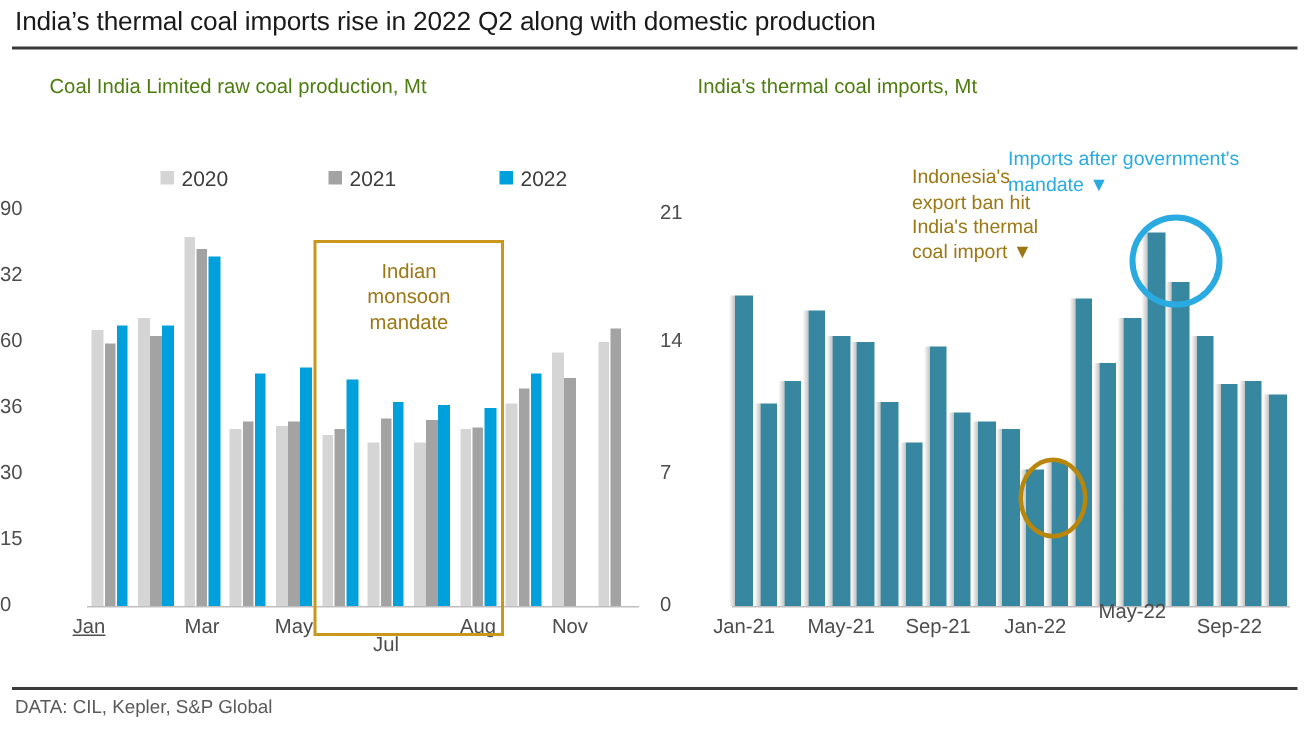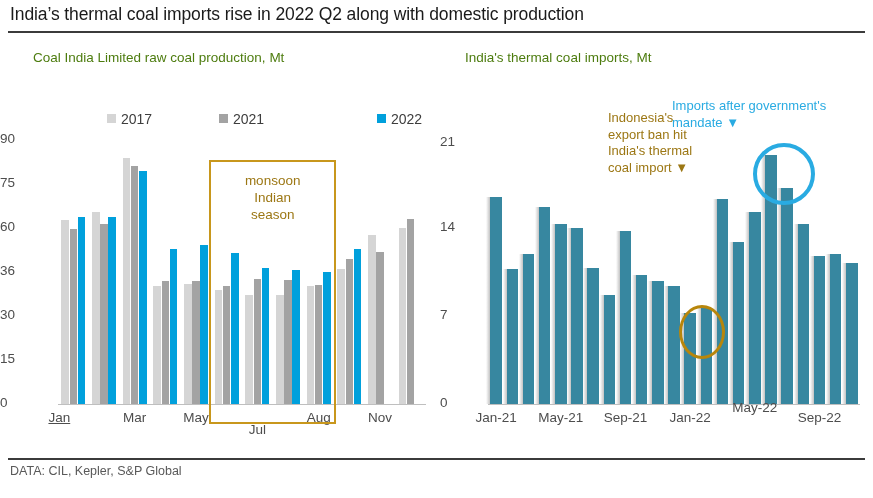--- a/index.html
+++ b/index.html
@@ -96,29 +96,29 @@
 </style>
 </head>
 <body>
 
 <div id="title">India’s thermal coal imports rise in 2022 Q2 along with domestic production</div>
 <div id="title-rule"></div>
 
 <div class="panel-title" id="panel-title-left">Coal India Limited raw coal production, Mt</div>
 
 <div class="plot" id="chart-left">
-    <div class="legend-item" style="left: 107px; top: 50px;"><span class="legend-swatch" style="background: rgb(213, 213, 213);"></span><span class="legend-label">2017</span></div>
+    <div class="legend-item" style="left: 107px; top: 50px;"><span class="legend-swatch" style="background: rgb(213, 213, 213);"></span><span class="legend-label">2020</span></div>
     <div class="legend-item" style="left: 219px; top: 50px;"><span class="legend-swatch" style="background: rgb(163, 163, 163);"></span><span class="legend-label">2021</span></div>
-    <div class="legend-item" style="left: 333px; top: 50px; margin-left: 44px;"><span class="legend-swatch" style="background: rgb(0, 160, 220);"></span><span class="legend-label">2022</span></div>
+    <div class="legend-item" style="left: 333px; top: 50px;"><span class="legend-swatch" style="background: rgb(0, 160, 220);"></span><span class="legend-label">2022</span></div>
     <div class="ytick" style="left: 0px; width: 48px; top: 335px;">0</div>
     <div class="ytick" style="left: 0px; width: 48px; top: 291px;">15</div>
     <div class="ytick" style="left: 0px; width: 48px; top: 247px;">30</div>
     <div class="ytick" style="left: 0px; width: 48px; top: 203px;">36</div>
     <div class="ytick" style="left: 0px; width: 48px; top: 159px;">60</div>
-    <div class="ytick" style="left: 0px; width: 48px; top: 115px;">75</div>
+    <div class="ytick" style="left: 0px; width: 48px; top: 115px;">32</div>
     <div class="ytick" style="left: 0px; width: 48px; top: 71px;">90</div>
     <div class="axis-line" style="left: 58px; top: 344px; width: 368px; height: 1px;"></div>
     <div class="bar" style="left: 61.3333px; bottom: auto; width: 7.6px; height: 183.627px; background: rgb(213, 213, 213); position: absolute; top: 160.373px;"></div>
     <div class="bar" style="left: 69.5333px; bottom: auto; width: 7.6px; height: 175.413px; background: rgb(163, 163, 163); position: absolute; top: 168.587px;"></div>
     <div class="bar" style="left: 77.7333px; bottom: auto; width: 7.6px; height: 187.147px; background: rgb(0, 160, 220); position: absolute; top: 156.853px;"></div>
     <div class="bar" style="left: 92px; bottom: auto; width: 7.6px; height: 192.427px; background: rgb(213, 213, 213); position: absolute; top: 151.573px;"></div>
     <div class="bar" style="left: 100.2px; bottom: auto; width: 7.6px; height: 179.813px; background: rgb(163, 163, 163); position: absolute; top: 164.187px;"></div>
     <div class="bar" style="left: 108.4px; bottom: auto; width: 7.6px; height: 186.853px; background: rgb(0, 160, 220); position: absolute; top: 157.147px;"></div>
     <div class="bar" style="left: 122.667px; bottom: auto; width: 7.6px; height: 246.4px; background: rgb(213, 213, 213); position: absolute; top: 97.6px;"></div>
     <div class="bar" style="left: 130.867px; bottom: auto; width: 7.6px; height: 237.893px; background: rgb(163, 163, 163); position: absolute; top: 106.107px;"></div>
@@ -149,23 +149,23 @@
     <div class="bar" style="left: 398.667px; bottom: auto; width: 7.6px; height: 176px; background: rgb(213, 213, 213); position: absolute; top: 168px;"></div>
     <div class="bar" style="left: 406.867px; bottom: auto; width: 7.6px; height: 184.507px; background: rgb(163, 163, 163); position: absolute; top: 159.493px;"></div>
     <div class="xtick" style="left: 36px; top: 350px; width: 46.6667px; text-decoration: underline;">Jan</div>
     <div class="xtick" style="left: 111.333px; top: 350px; width: 46.6667px;">Mar</div>
     <div class="xtick" style="left: 172.667px; top: 350px; width: 46.6667px;">May</div>
     <div class="xtick" style="left: 234px; top: 362px; width: 46.6667px;">Jul</div>
     <div class="xtick" style="left: 295.333px; top: 350px; width: 46.6667px;">Aug</div>
     <div class="xtick" style="left: 356.667px; top: 350px; width: 46.6667px;">Nov</div>
     <div id="monsoon-box" style="left: 209.333px; top: 100px; width: 126.667px; height: 264px; border: 2px solid rgb(200, 151, 28);"></div>
     <div id="monsoon-text" style="left: 209.333px; top: 112px; width: 126.667px;">
+      <div>Indian</div>
       <div>monsoon</div>
-      <div>Indian</div>
-      <div>season</div>
+      <div>mandate</div>
     </div>
   </div>
 
 <div class="panel-title" id="panel-title-right">India's thermal coal imports, Mt</div>
 
 <div class="plot" id="chart-right">
     <div class="ytick" style="left: 0px; width: 38px; top: 335px;">0</div>
     <div class="ytick" style="left: 0px; width: 38px; top: 247px;">7</div>
     <div class="ytick" style="left: 0px; width: 38px; top: 159px;">14</div>
     <div class="ytick" style="left: 0px; width: 38px; top: 74px;">21</div>

